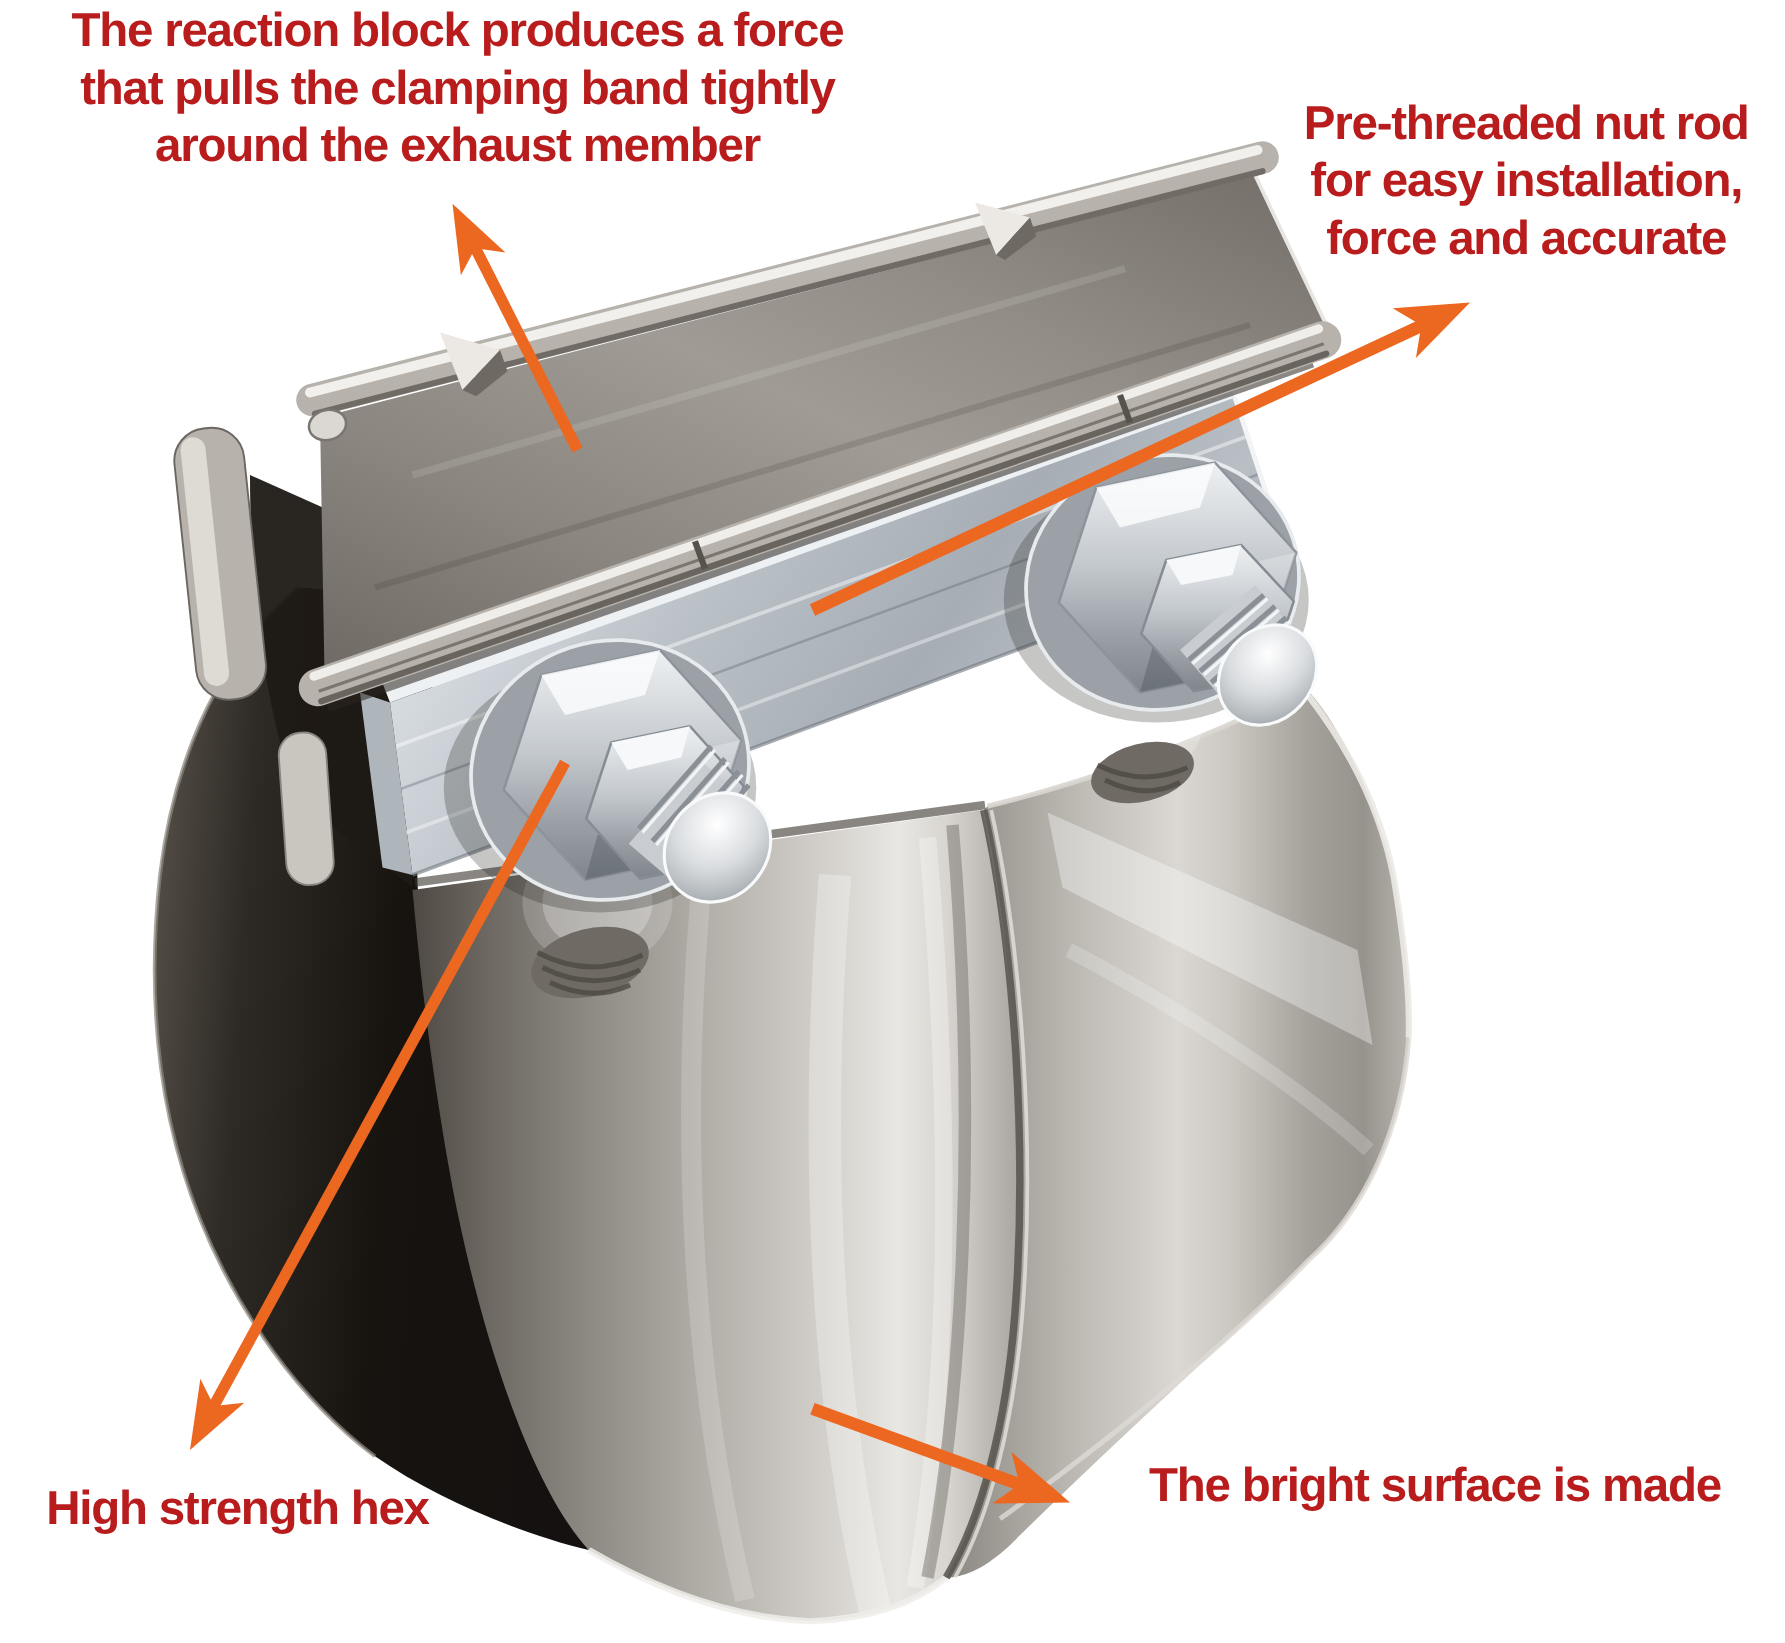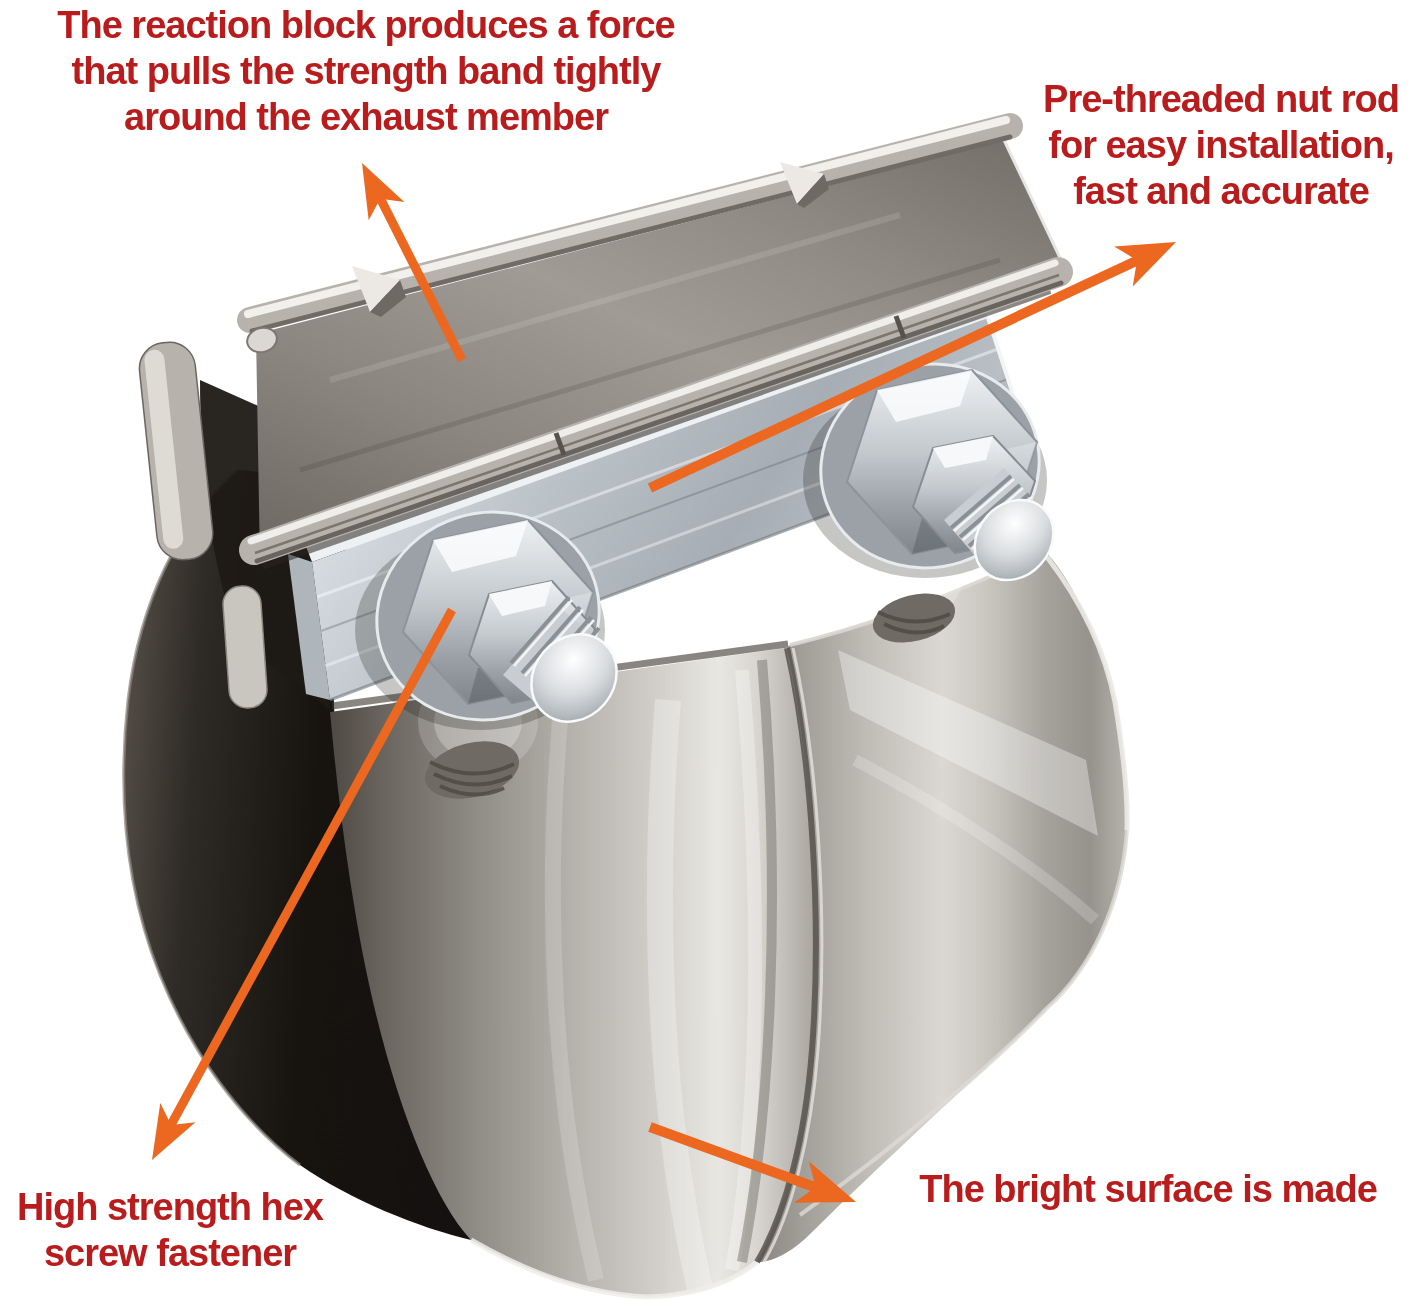--- a/index.html
+++ b/index.html
@@ -210,32 +210,31 @@
     </g>
     <g>
       <line x1="650" y1="1127" x2="828" y2="1192" stroke-width="10"></line>
       <path d="M 0,0 L -58,-22 L -43,0 L -58,22 Z" transform="translate(856,1202) rotate(20)" stroke="none"></path>
     </g>
   </g>
 </svg>
 
   <div class="callout" style="left:16px;top:2px;width:700px;">
     <span class="ln">The reaction block produces a force</span>
-    <span class="ln">that pulls the strength band tightly</span>
+    <span class="ln">that pulls the clamping band tightly</span>
     <span class="ln">around the exhaust member</span>
   </div>
 
   <div class="callout" style="left:1016px;top:76px;width:410px;text-align:center;">
     <span class="ln">Pre-threaded nut rod</span>
     <span class="ln">for easy installation,</span>
-    <span class="ln">fast and accurate</span>
-  </div>
-
-  <div class="callout" style="left:0px;top:1184px;width:340px;">
+    <span class="ln">force and accurate</span>
+  </div>
+
+  <div class="callout" style="left:0px;top:1184px;width:340px;padding-left:20px;">
     <span class="ln">High strength hex</span>
-    <span class="ln">screw fastener</span>
   </div>
 
   <div class="callout" style="left:898px;top:1166px;width:500px;">
     <span class="ln">The bright surface is made</span>
   </div>
 
 </div>
 
 </body></html>

